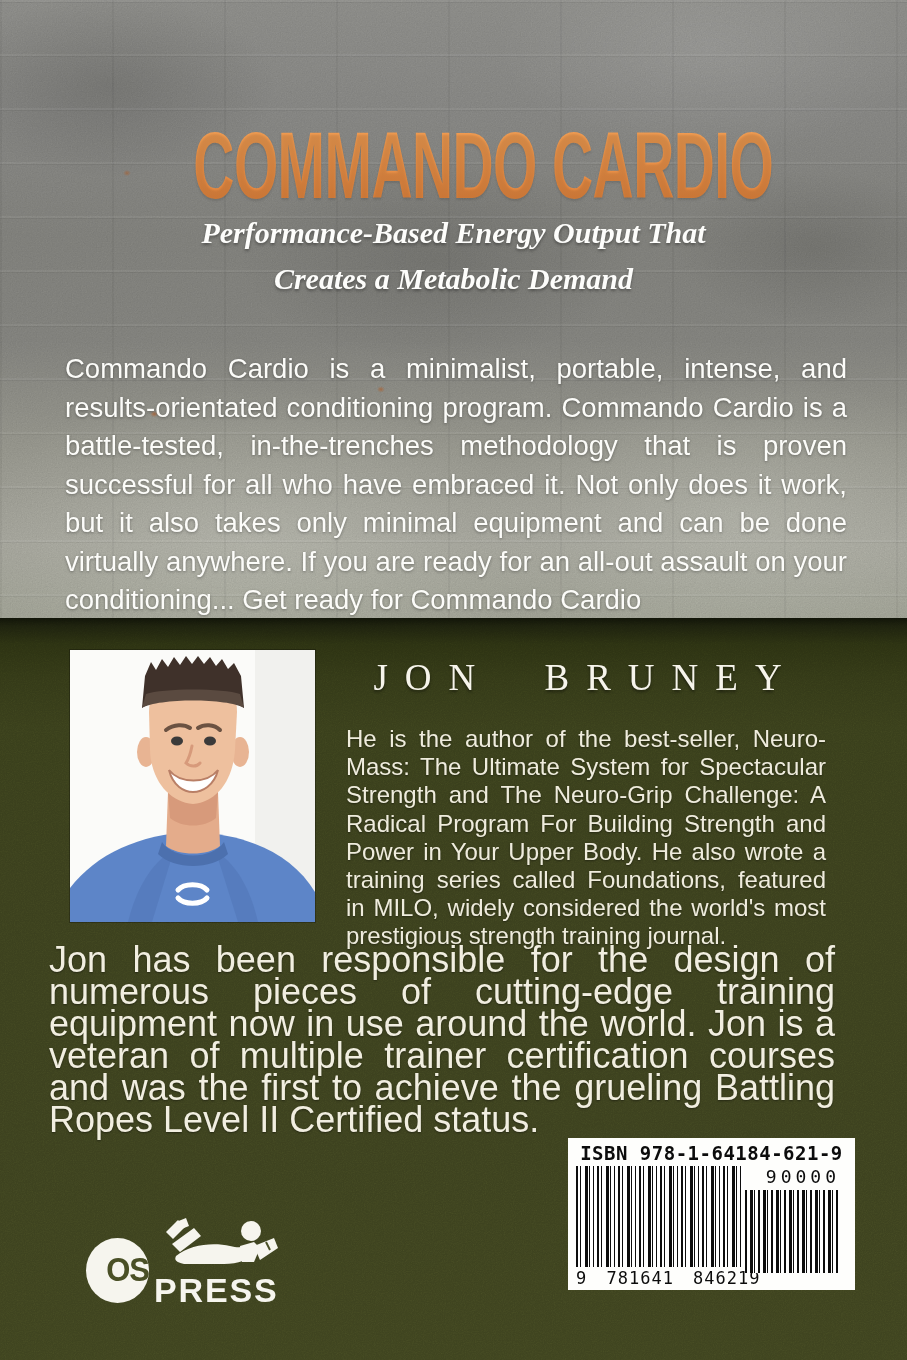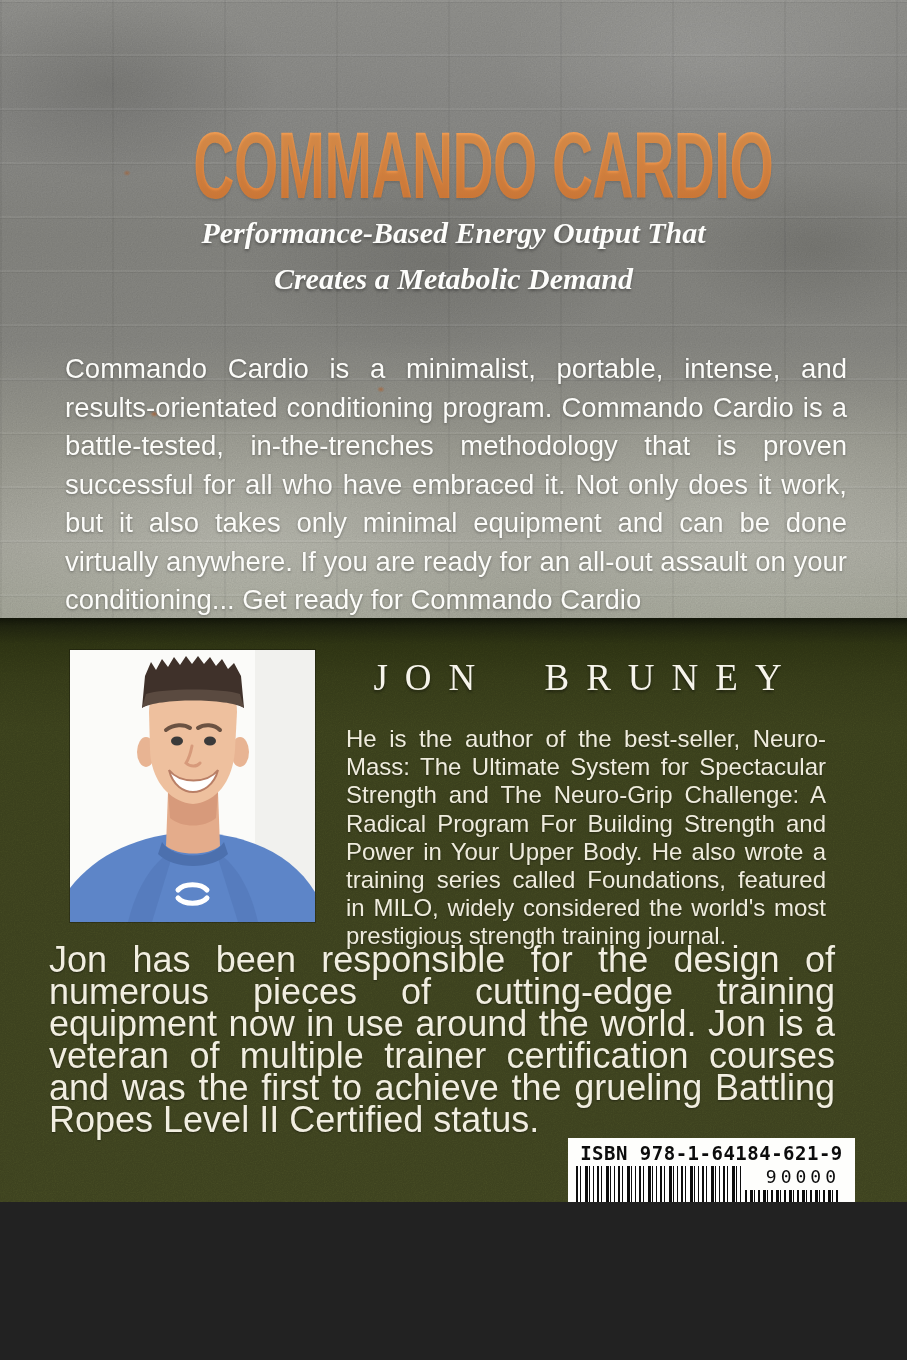--- a/index.html
+++ b/index.html
@@ -1,16 +1,16 @@
 <!DOCTYPE html>
 <html><head>
 <meta charset="utf-8">
 <style>
   html,body{margin:0;padding:0;background:#222;}
-  .page{position:relative;width:907px;height:1202px;overflow:hidden;
+  .page{position:relative;width:907px;height:1360px;overflow:hidden;
         font-family:"Liberation Sans",sans-serif;}
 
   
   .wall{position:absolute;left:0;top:0;width:907px;height:618px;
         background:linear-gradient(180deg,#9a9a96 0%,#939390 18%,#8d8d88 38%,
                    #8f8f8a 55%,#a3a399 72%,#b2b2a8 88%,#aeb0a2 100%);}
   .wall-tex{position:absolute;inset:0;pointer-events:none;}
   .wall-tex.mortar{
     background:
       repeating-linear-gradient(180deg, rgba(255,255,255,.09) 0 2px,

